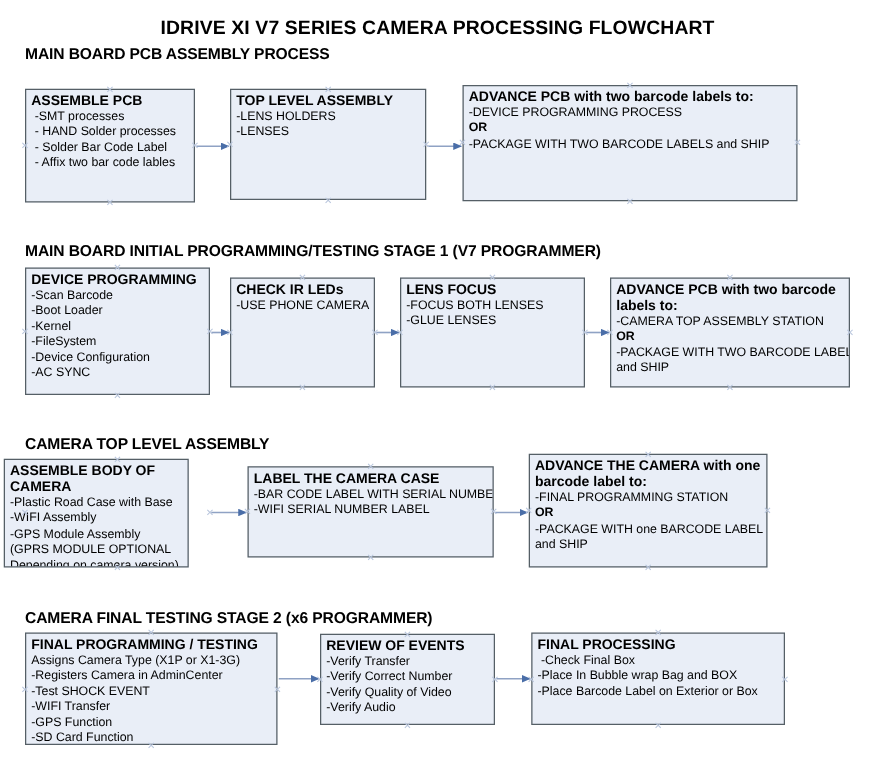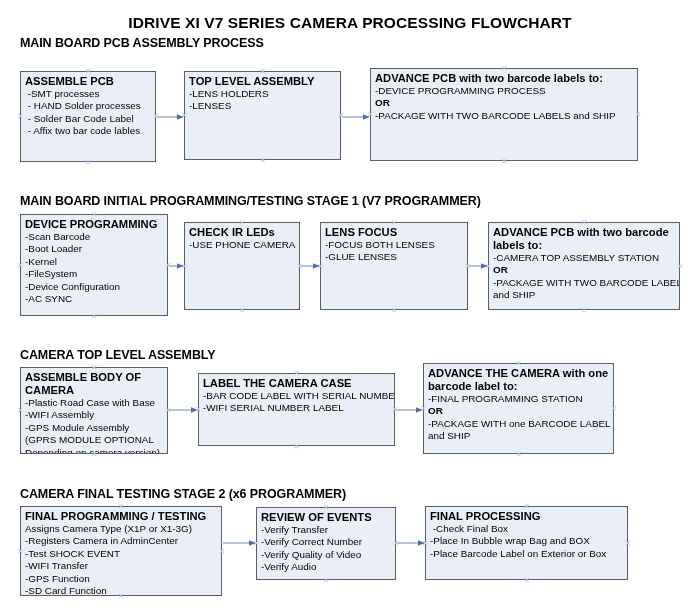--- a/index.html
+++ b/index.html
@@ -152,21 +152,21 @@
     <span class="ttl">ADVANCE PCB with two barcode
 labels to:</span>
     <span class="ln">-CAMERA TOP ASSEMBLY STATION</span>
     <span class="ln bold">OR</span>
     <span class="ln">-PACKAGE WITH TWO BARCODE LABELS</span>
     <span class="ln">and SHIP</span>
   </div>
 
   <div class="section-heading" style="left:20px; top:348px;">CAMERA TOP LEVEL ASSEMBLY</div>
 
-  <div class="pbox" style="left:20px; top:367px; width:148px; height:87px;">
+  <div class="pbox" style="left:3px; top:367px; width:148px; height:87px;">
     <span class="ttl">ASSEMBLE BODY OF
 CAMERA</span>
     <span class="ln">-Plastic Road Case with Base</span>
     <span class="ln">-WIFI Assembly</span>
     <span class="ln">-GPS Module Assembly</span>
     <span class="ln">(GPRS MODULE OPTIONAL</span>
     <span class="ln">Depending on camera version)</span>
   </div>
 
   <div class="pbox" style="left:198px; top:373px; width:197px; height:73px;">

